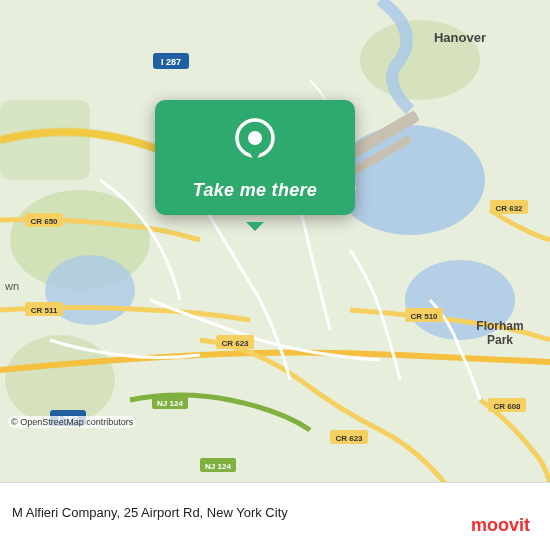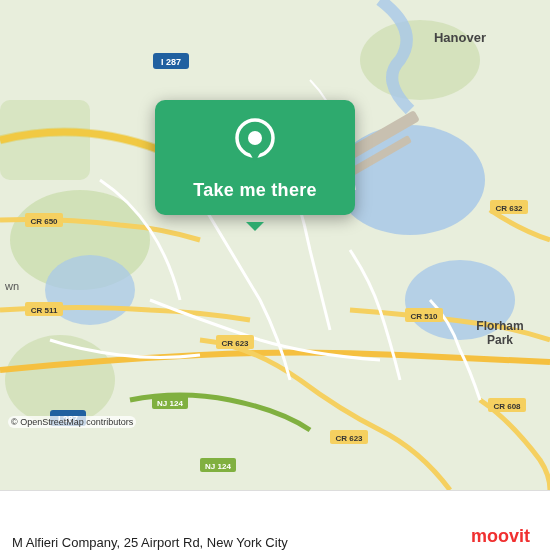--- a/index.html
+++ b/index.html
@@ -50,34 +50,35 @@
     #take-me-there-btn {
       color: white;
       font-size: 18px;
       font-weight: bold;
       background: transparent;
       border: none;
       cursor: pointer;
       letter-spacing: 0.3px;
       padding: 0;
       text-align: center;
+      font-style: italic;
     }
 
     
     #bottom-bar {
       width: 550px;
       height: 60px;
       background: white;
       display: flex;
-      align-items: flex-end;
+      align-items: center;
       justify-content: space-between;
       padding: 0 14px 0 12px;
       border-top: 1px solid #ddd;
       position: absolute;
-      bottom: 0;
+      bottom: 8px;
       left: 0;
     }
 
     #location-text {
       font-size: 13px;
       color: #222;
       flex: 1;
     }
 
     #moovit-logo {

